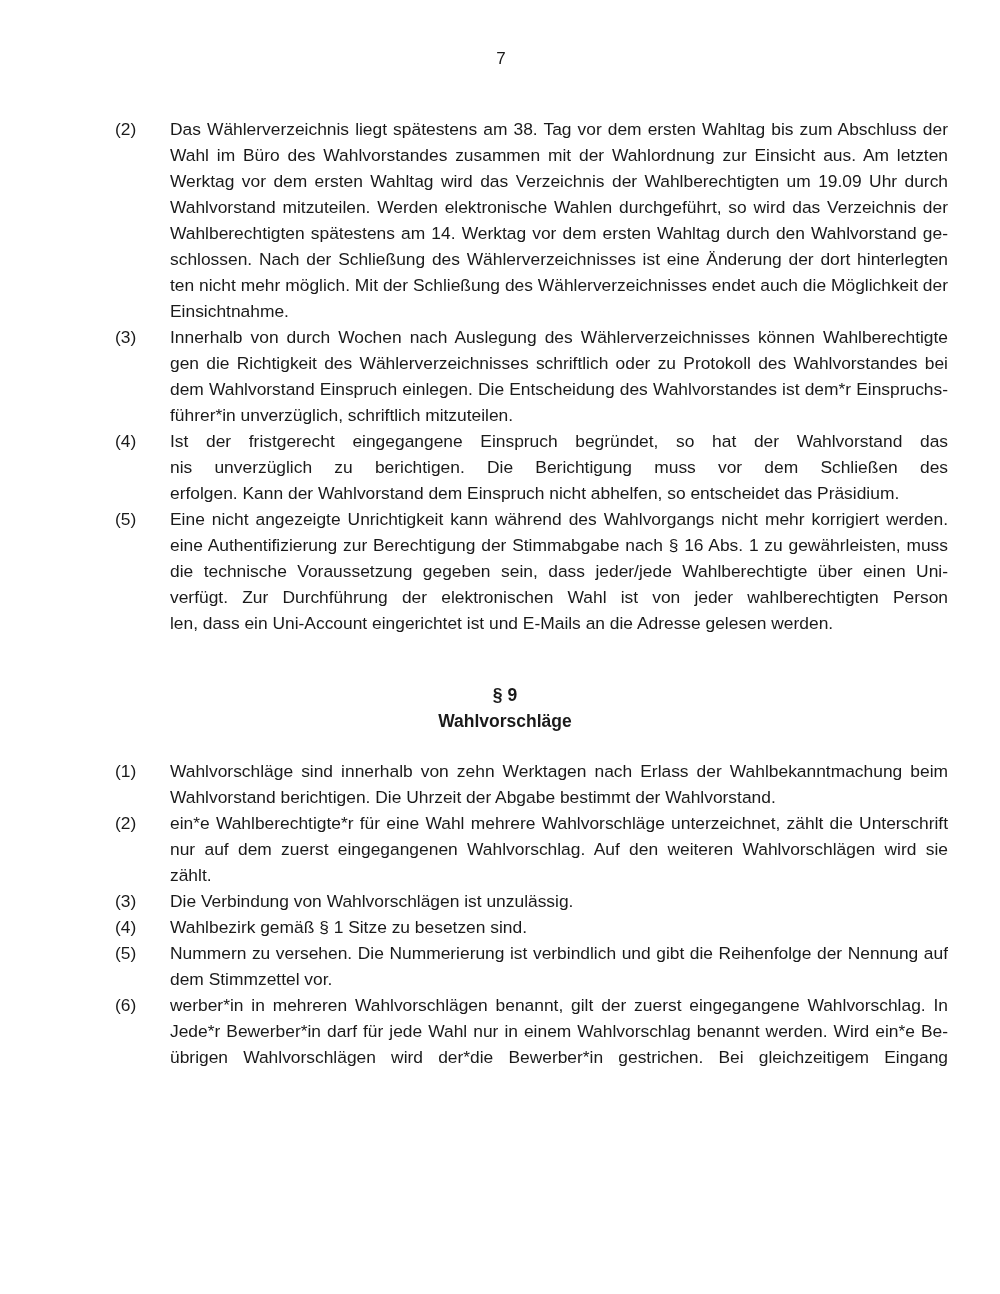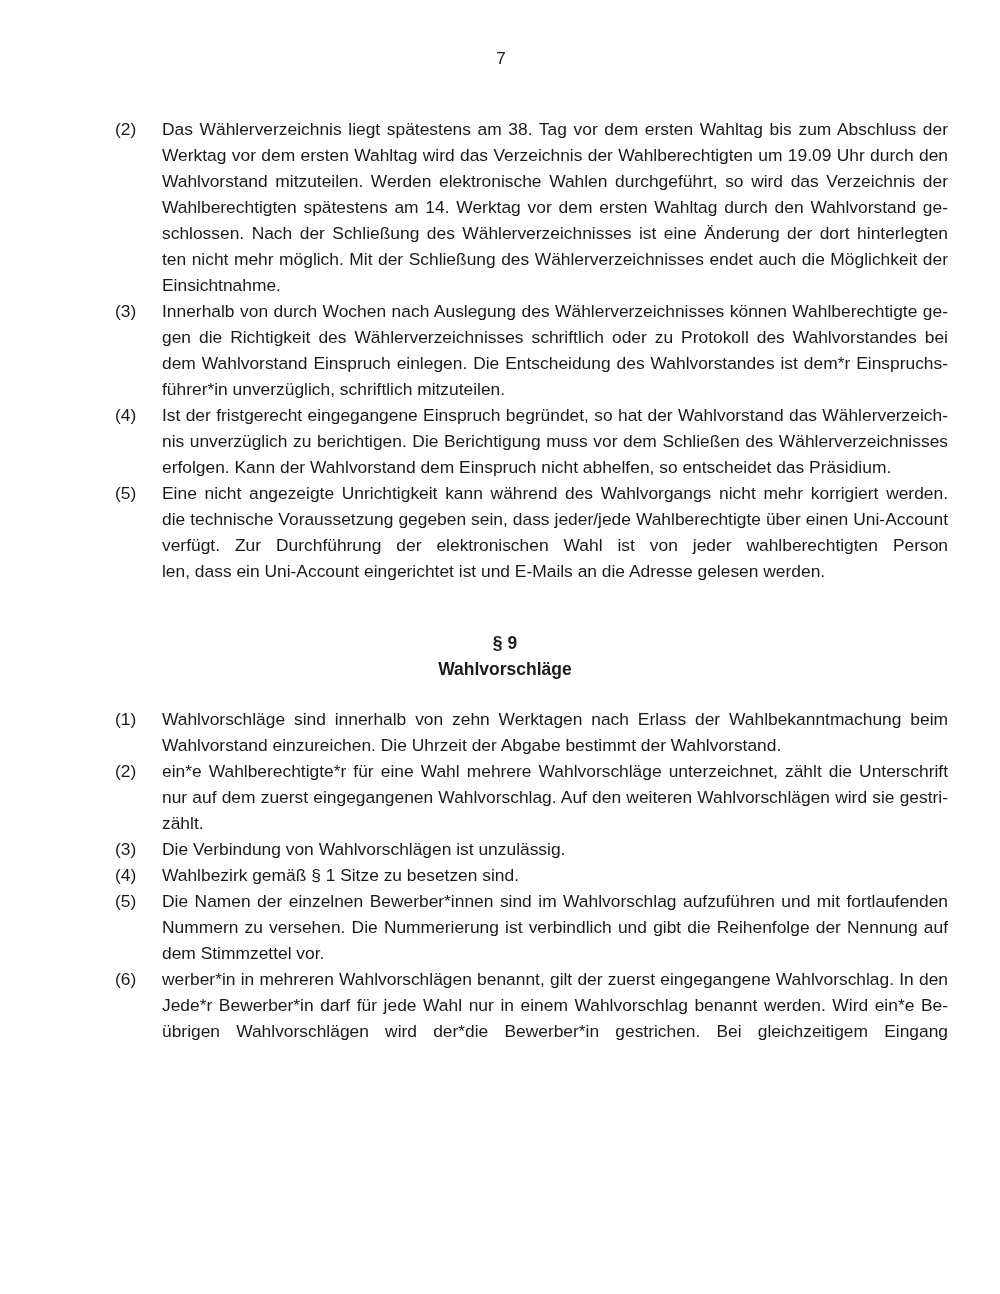--- a/index.html
+++ b/index.html
@@ -36,20 +36,21 @@
     line-height: 26px;
   }
   .para-num {
     flex: 0 0 47px;
     width: 47px;
     text-align: left;
   }
   .para-body {
     flex: 1 1 auto;
     min-width: 0;
+    margin-left: 8px;
   }
   .pline {
     text-align: justify;
     text-align-last: justify;
     height: 26px;
     overflow: hidden;
   }
   .pline:last-child {
     text-align-last: left;
   }
@@ -69,20 +70,21 @@
 <body>
 
 <div class="page">
   <div class="page-number">7</div>
   <div class="content" id="content">
       <div class="section">
         <div class="para">
           <div class="para-num">(2)</div>
           <div class="para-body">
             <div class="pline">Das Wählerverzeichnis liegt spätestens am 38. Tag vor dem ersten Wahltag bis zum Abschluss der</div>
+            <div class="pline">Wahl im Büro des Wahlvorstandes zusammen mit der Wahlordnung zur Einsicht aus. Am letzten</div>
             <div class="pline">Werktag vor dem ersten Wahltag wird das Verzeichnis der Wahlberechtigten um 19.09 Uhr durch den</div>
             <div class="pline">Wahlvorstand mitzuteilen. Werden elektronische Wahlen durchgeführt, so wird das Verzeichnis der</div>
             <div class="pline">Wahlberechtigten spätestens am 14. Werktag vor dem ersten Wahltag durch den Wahlvorstand ge-</div>
             <div class="pline">schlossen. Nach der Schließung des Wählerverzeichnisses ist eine Änderung der dort hinterlegten Da-</div>
             <div class="pline">ten nicht mehr möglich. Mit der Schließung des Wählerverzeichnisses endet auch die Möglichkeit der</div>
             <div class="pline">Einsichtnahme.</div>
           </div>
         </div>
         <div class="para">
           <div class="para-num">(3)</div>
@@ -98,36 +100,37 @@
           <div class="para-body">
             <div class="pline">Ist der fristgerecht eingegangene Einspruch begründet, so hat der Wahlvorstand das Wählerverzeich-</div>
             <div class="pline">nis unverzüglich zu berichtigen. Die Berichtigung muss vor dem Schließen des Wählerverzeichnisses</div>
             <div class="pline">erfolgen. Kann der Wahlvorstand dem Einspruch nicht abhelfen, so entscheidet das Präsidium.</div>
           </div>
         </div>
         <div class="para">
           <div class="para-num">(5)</div>
           <div class="para-body">
             <div class="pline">Eine nicht angezeigte Unrichtigkeit kann während des Wahlvorgangs nicht mehr korrigiert werden. Um</div>
+            <div class="pline">eine Authentifizierung zur Berechtigung der Stimmabgabe nach § 16 Abs. 1 zu gewährleisten, muss</div>
             <div class="pline">die technische Voraussetzung gegeben sein, dass jeder/jede Wahlberechtigte über einen Uni-Account</div>
             <div class="pline">verfügt. Zur Durchführung der elektronischen Wahl ist von jeder wahlberechtigten Person sicherzustel-</div>
             <div class="pline">len, dass ein Uni-Account eingerichtet ist und E-Mails an die Adresse gelesen werden.</div>
           </div>
         </div>
       </div>
       <div class="section">
         <div class="section-heading">
           <div class="heading-line">§ 9</div>
           <div class="heading-line">Wahlvorschläge</div>
         </div>
         <div class="para">
           <div class="para-num">(1)</div>
           <div class="para-body">
             <div class="pline">Wahlvorschläge sind innerhalb von zehn Werktagen nach Erlass der Wahlbekanntmachung beim</div>
-            <div class="pline">Wahlvorstand einzureichen. Die Uhrzeit der Abgabe bestimmt der Wahlvorstand.</div>
+            <div class="pline">Wahlvorstand berichtigen. Die Uhrzeit der Abgabe bestimmt der Wahlvorstand.</div>
           </div>
         </div>
         <div class="para">
           <div class="para-num">(2)</div>
           <div class="para-body">
             <div class="pline">ein*e Wahlberechtigte*r für eine Wahl mehrere Wahlvorschläge unterzeichnet, zählt die Unterschrift</div>
             <div class="pline">nur auf dem zuerst eingegangenen Wahlvorschlag. Auf den weiteren Wahlvorschlägen wird sie gestri-</div>
             <div class="pline">zählt.</div>
           </div>
         </div>
@@ -139,21 +142,20 @@
         </div>
         <div class="para">
           <div class="para-num">(4)</div>
           <div class="para-body">
             <div class="pline">Wahlbezirk gemäß § 1 Sitze zu besetzen sind.</div>
           </div>
         </div>
         <div class="para">
           <div class="para-num">(5)</div>
           <div class="para-body">
-            <div class="pline">Die Namen der einzelnen Bewerber*innen sind im Wahlvorschlag aufzuführen und mit fortlaufenden</div>
             <div class="pline">Nummern zu versehen. Die Nummerierung ist verbindlich und gibt die Reihenfolge der Nennung auf</div>
             <div class="pline">dem Stimmzettel vor.</div>
           </div>
         </div>
         <div class="para">
           <div class="para-num">(6)</div>
           <div class="para-body">
             <div class="pline">werber*in in mehreren Wahlvorschlägen benannt, gilt der zuerst eingegangene Wahlvorschlag. In den</div>
             <div class="pline">Jede*r Bewerber*in darf für jede Wahl nur in einem Wahlvorschlag benannt werden. Wird ein*e Be-</div>
             <div class="pline">übrigen Wahlvorschlägen wird der*die Bewerber*in gestrichen. Bei gleichzeitigem Eingang entscheidet</div>

